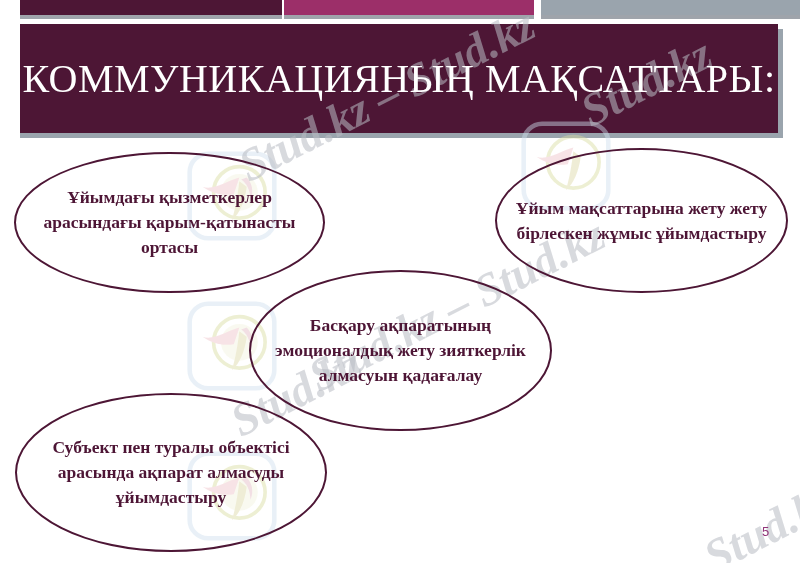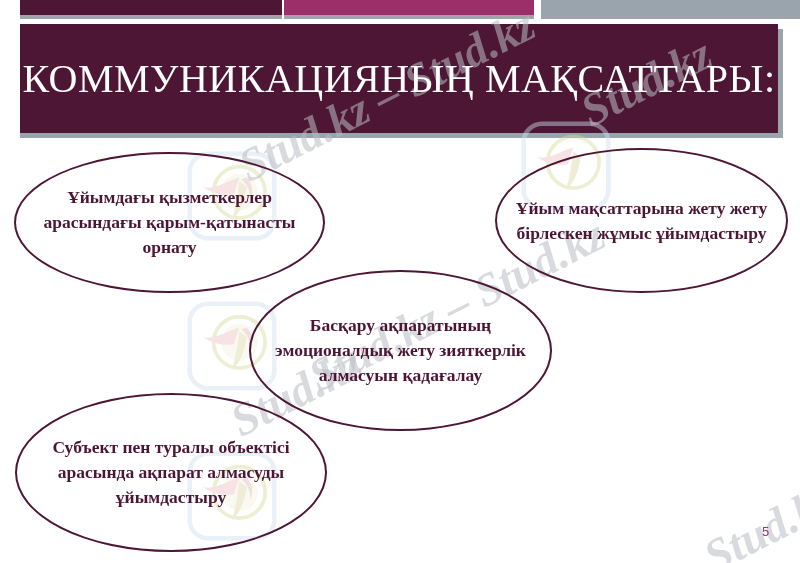--- a/index.html
+++ b/index.html
@@ -206,21 +206,21 @@
     </svg>
 
     <div class="wm-text" style="left:230px; top:145px;">Stud.kz – Stud.kz</div>
     <div class="wm-text" style="left:300px; top:355px;">Stud.kz – Stud.kz</div>
     <div class="wm-text" style="left:530px; top:620px;">Stud.kz – Stud.kz</div>
     <div class="wm-text" style="left:572px; top:90px;">Stud.kz</div>
     <div class="wm-text" style="left:222px; top:400px;">Stud.kz</div>
   </div>
 
   <div class="ellipse" id="e-top-left">
-    <p>Ұйымдағы қызметкерлер арасындағы қарым-қатынасты орнату</p>
+    <p>Ұйымдағы қызметкерлер арасындағы қарым-қатынасты ортасы</p>
   </div>
 
   <div class="ellipse" id="e-top-right">
     <p>Ұйым мақсаттарына жету жету бірлескен жұмыс ұйымдастыру</p>
   </div>
 
   <div class="ellipse" id="e-center">
     <p>Басқару ақпаратының эмоционалдық жету зияткерлік алмасуын қадағалау</p>
   </div>
 

